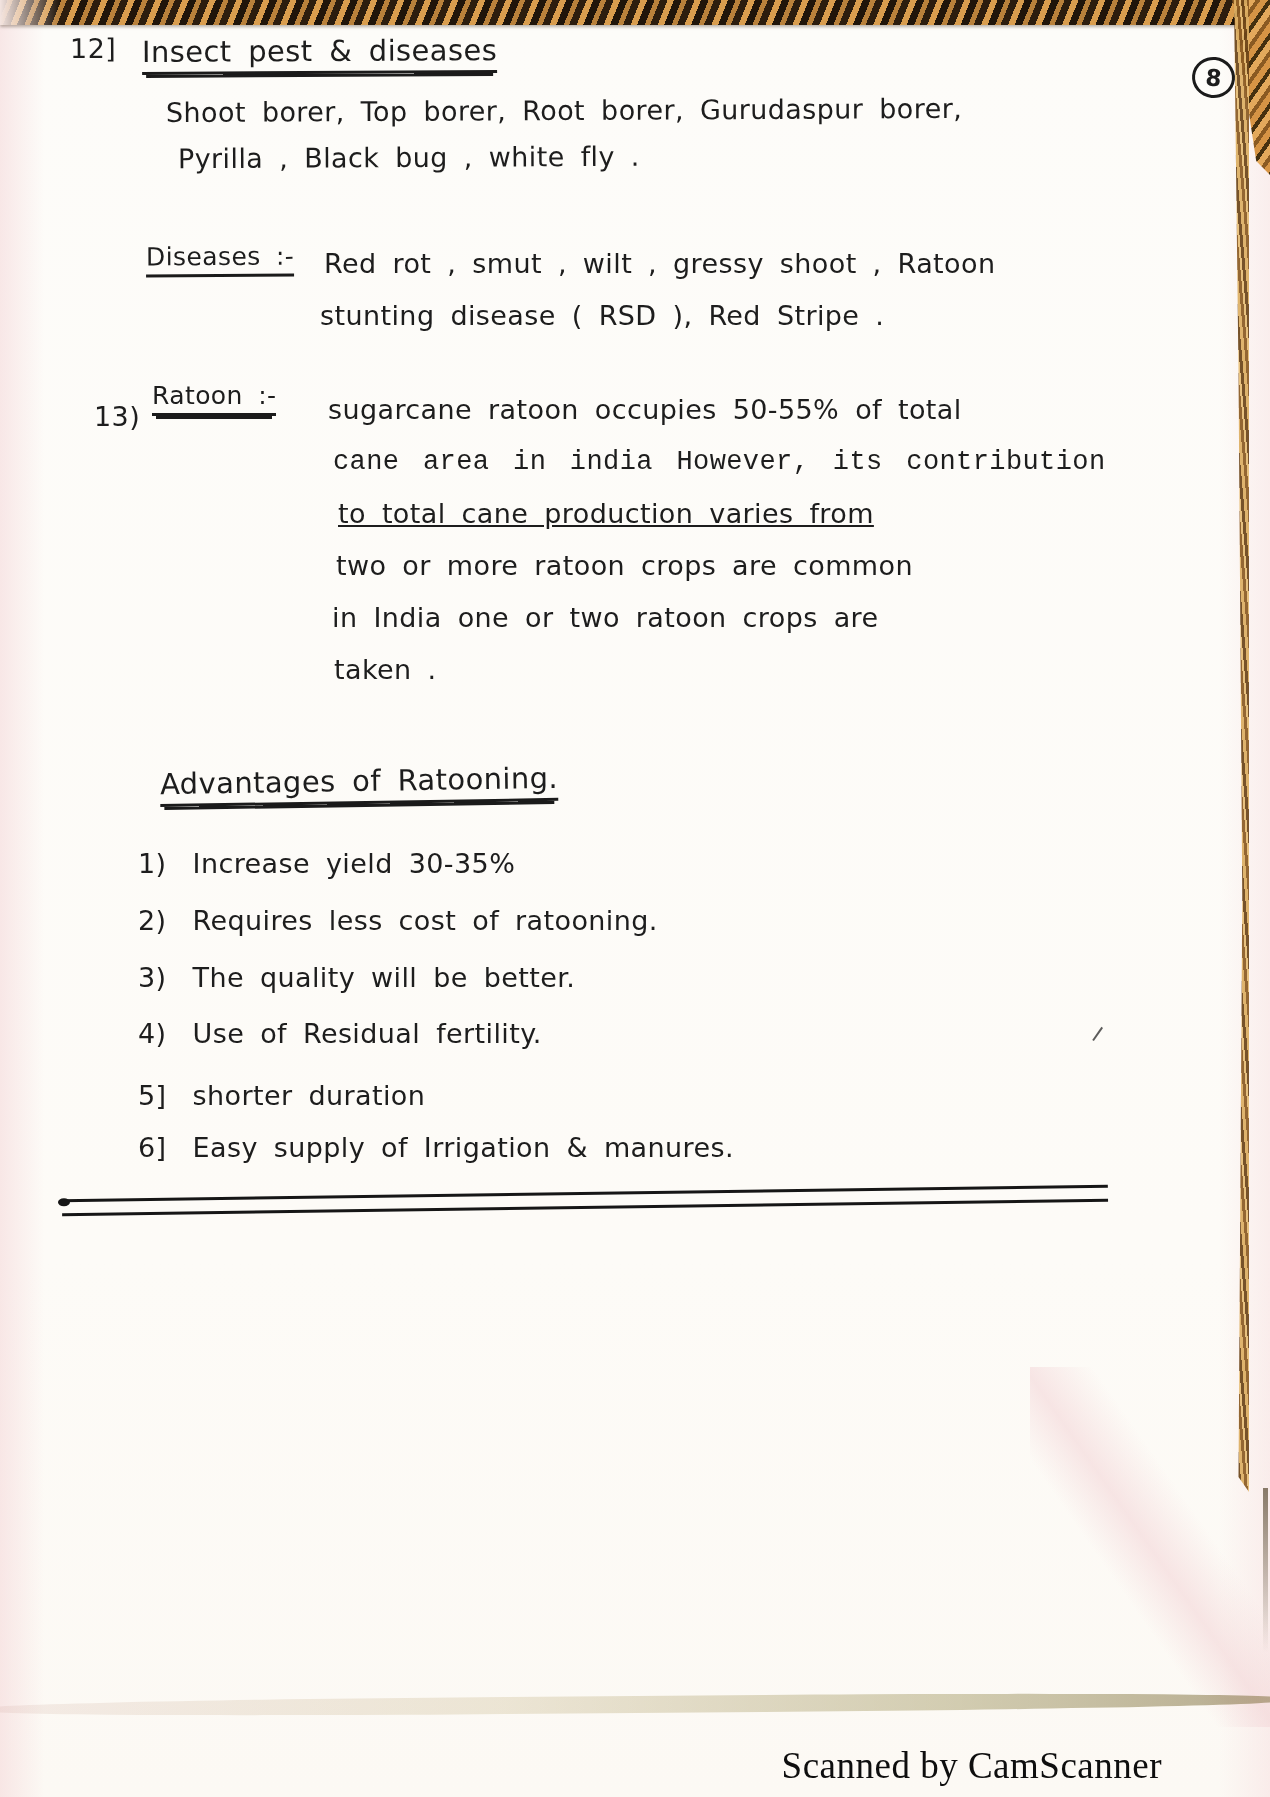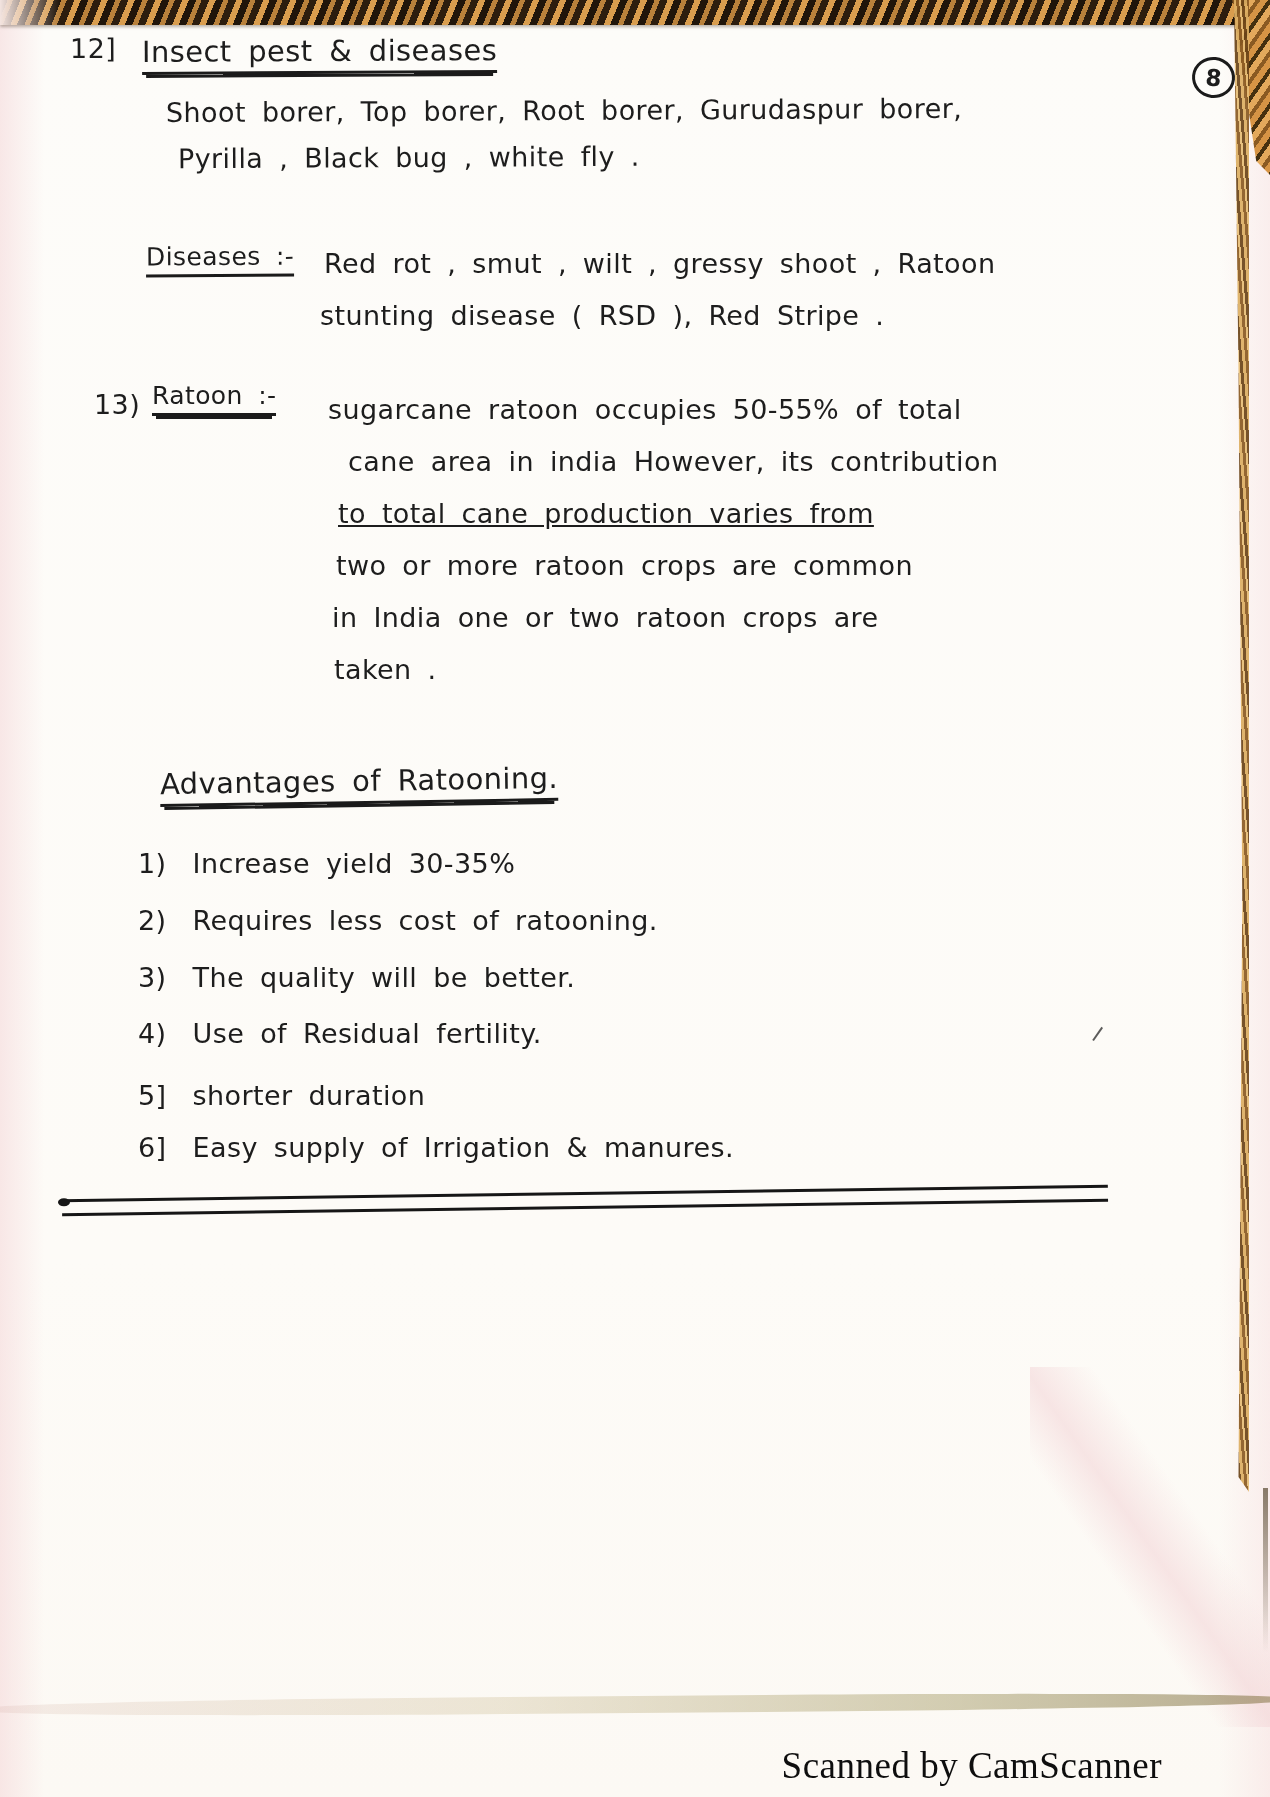--- a/index.html
+++ b/index.html
@@ -63,24 +63,24 @@
 
   .s12-marker{left:70px;top:33px;}
   .s12-heading{left:142px;top:34px;}
   .s12-line1{left:166px;top:95px;}
   .s12-line2{left:178px;top:142px;}
 
   .dis-label{left:146px;top:242px;}
   .dis-lines{left:324px;top:238px;line-height:52px;}
   .dis-lines div:nth-child(2){margin-left:-4px;}
 
-  .rat-marker{left:94px;top:389px;text-align:right;}
+  .rat-marker{left:94px;top:401px;text-align:right;}
   .rat-label{left:152px;top:381px;}
   .rat-lines{left:328px;top:384px;line-height:52px;}
-  .rat-lines div:nth-child(2){margin-left:20px;}
+  .rat-lines div:nth-child(2){margin-left:5px;font-family:Liberation Mono, monospace;}
   .rat-lines div:nth-child(3){margin-left:10px;text-decoration:underline;}
   .rat-lines div:nth-child(4){margin-left:8px;}
   .rat-lines div:nth-child(5){margin-left:4px;}
   .rat-lines div:nth-child(6){margin-left:6px;}
   .rat-lines div:nth-child(7){margin-left:26px;line-height:60px;}
 
   .adv-heading{left:160px;top:764px;transform:rotate(-0.9deg);}
 
   .adv-item{position:absolute;left:138px;display:flex;gap:26px;font-size:27px;
             white-space:nowrap;letter-spacing:.4px;word-spacing:7px;}

